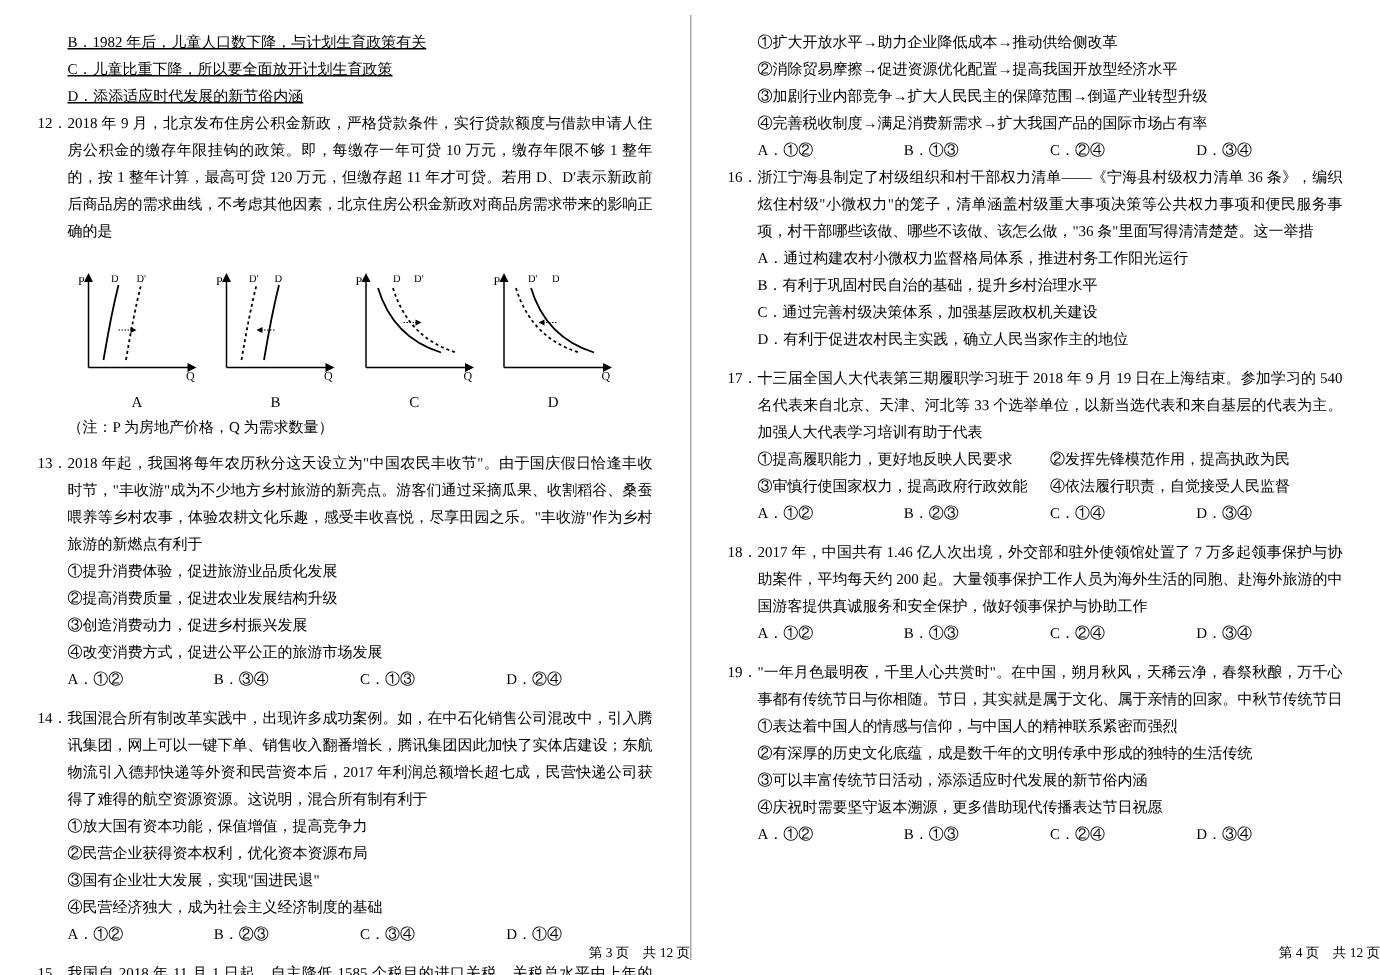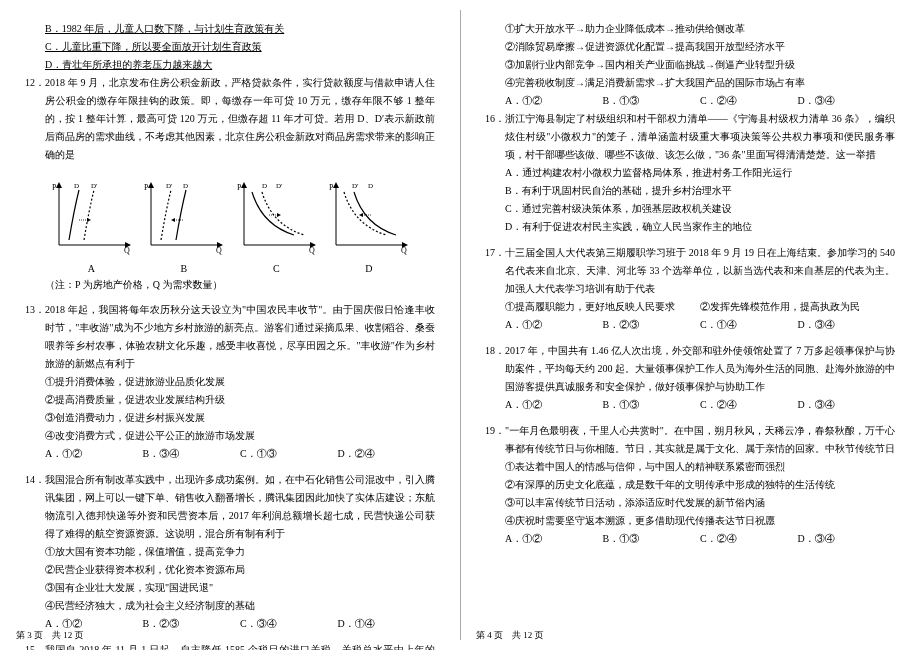--- a/index.html
+++ b/index.html
@@ -89,33 +89,33 @@
     }
     .note {
       padding-left: 20px;
       margin-bottom: 9px;
     }
     .footer {
       position: absolute;
       bottom: 8px;
       left: 0;
       right: 0;
-      text-align: left;
+      text-align: right;
       font-size: 9px;
       padding-left: 16px;
     }
   </style>
 </head>
 <body>
 
 <div class="page">
   <div class="options">
     <div>B．1982 年后，儿童人口数下降，与计划生育政策有关</div>
     <div>C．儿童比重下降，所以要全面放开计划生育政策</div>
-    <div>D．青壮年所承担的养老压力越来越大</div>
+    <div>D．添添适应时代发展的新节俗内涵</div>
   </div>
 
   <div class="question">
     <span class="q-num">12．</span>
     <div class="q-body">2018 年 9 月，北京发布住房公积金新政，严格贷款条件，实行贷款额度与借款申请人住房公积金的缴存年限挂钩的政策。即，每缴存一年可贷 10 万元，缴存年限不够 1 整年的，按 1 整年计算，最高可贷 120 万元，但缴存超 11 年才可贷。若用 D、D′表示新政前后商品房的需求曲线，不考虑其他因素，北京住房公积金新政对商品房需求带来的影响正确的是</div>
   </div>
 
   <div class="chart-row">
     <div class="chart">
       <svg viewBox="0 0 85 75">
@@ -231,21 +231,21 @@
 
   <div class="footer">第 3 页　共 12 页</div>
 </div>
 
 <div class="divider"></div>
 
 <div class="page">
   <div class="sub-options">
     <div>①扩大开放水平→助力企业降低成本→推动供给侧改革</div>
     <div>②消除贸易摩擦→促进资源优化配置→提高我国开放型经济水平</div>
-    <div>③加剧行业内部竞争→国内相关产业面临挑战→倒逼产业转型升级</div>
+    <div>③加剧行业内部竞争→扩大人民民主的保障范围→倒逼产业转型升级</div>
     <div>④完善税收制度→满足消费新需求→扩大我国产品的国际市场占有率</div>
   </div>
   <div class="options-row4">
     <span>A．①②</span>
     <span>B．①③</span>
     <span>C．②④</span>
     <span>D．③④</span>
   </div>
 
   <div class="question">
@@ -259,20 +259,24 @@
     </div>
   </div>
 
   <div class="question">
     <span class="q-num">17．</span>
     <div class="q-body">十三届全国人大代表第三期履职学习班于 2018 年 9 月 19 日在上海结束。参加学习的 540 名代表来自北京、天津、河北等 33 个选举单位，以新当选代表和来自基层的代表为主。加强人大代表学习培训有助于代表</div>
     <div class="options-row">
       <span>①提高履职能力，更好地反映人民要求</span>
       <span>②发挥先锋模范作用，提高执政为民</span>
     </div>
+    <div class="options-row">
+      <span>③审慎行使国家权力，提高政府行政效能</span>
+      <span>④依法履行职责，自觉接受人民监督</span>
+    </div>
     <div class="options-row4">
       <span>A．①②</span>
       <span>B．②③</span>
       <span>C．①④</span>
       <span>D．③④</span>
     </div>
   </div>
 
   <div class="question">
     <span class="q-num">18．</span>

